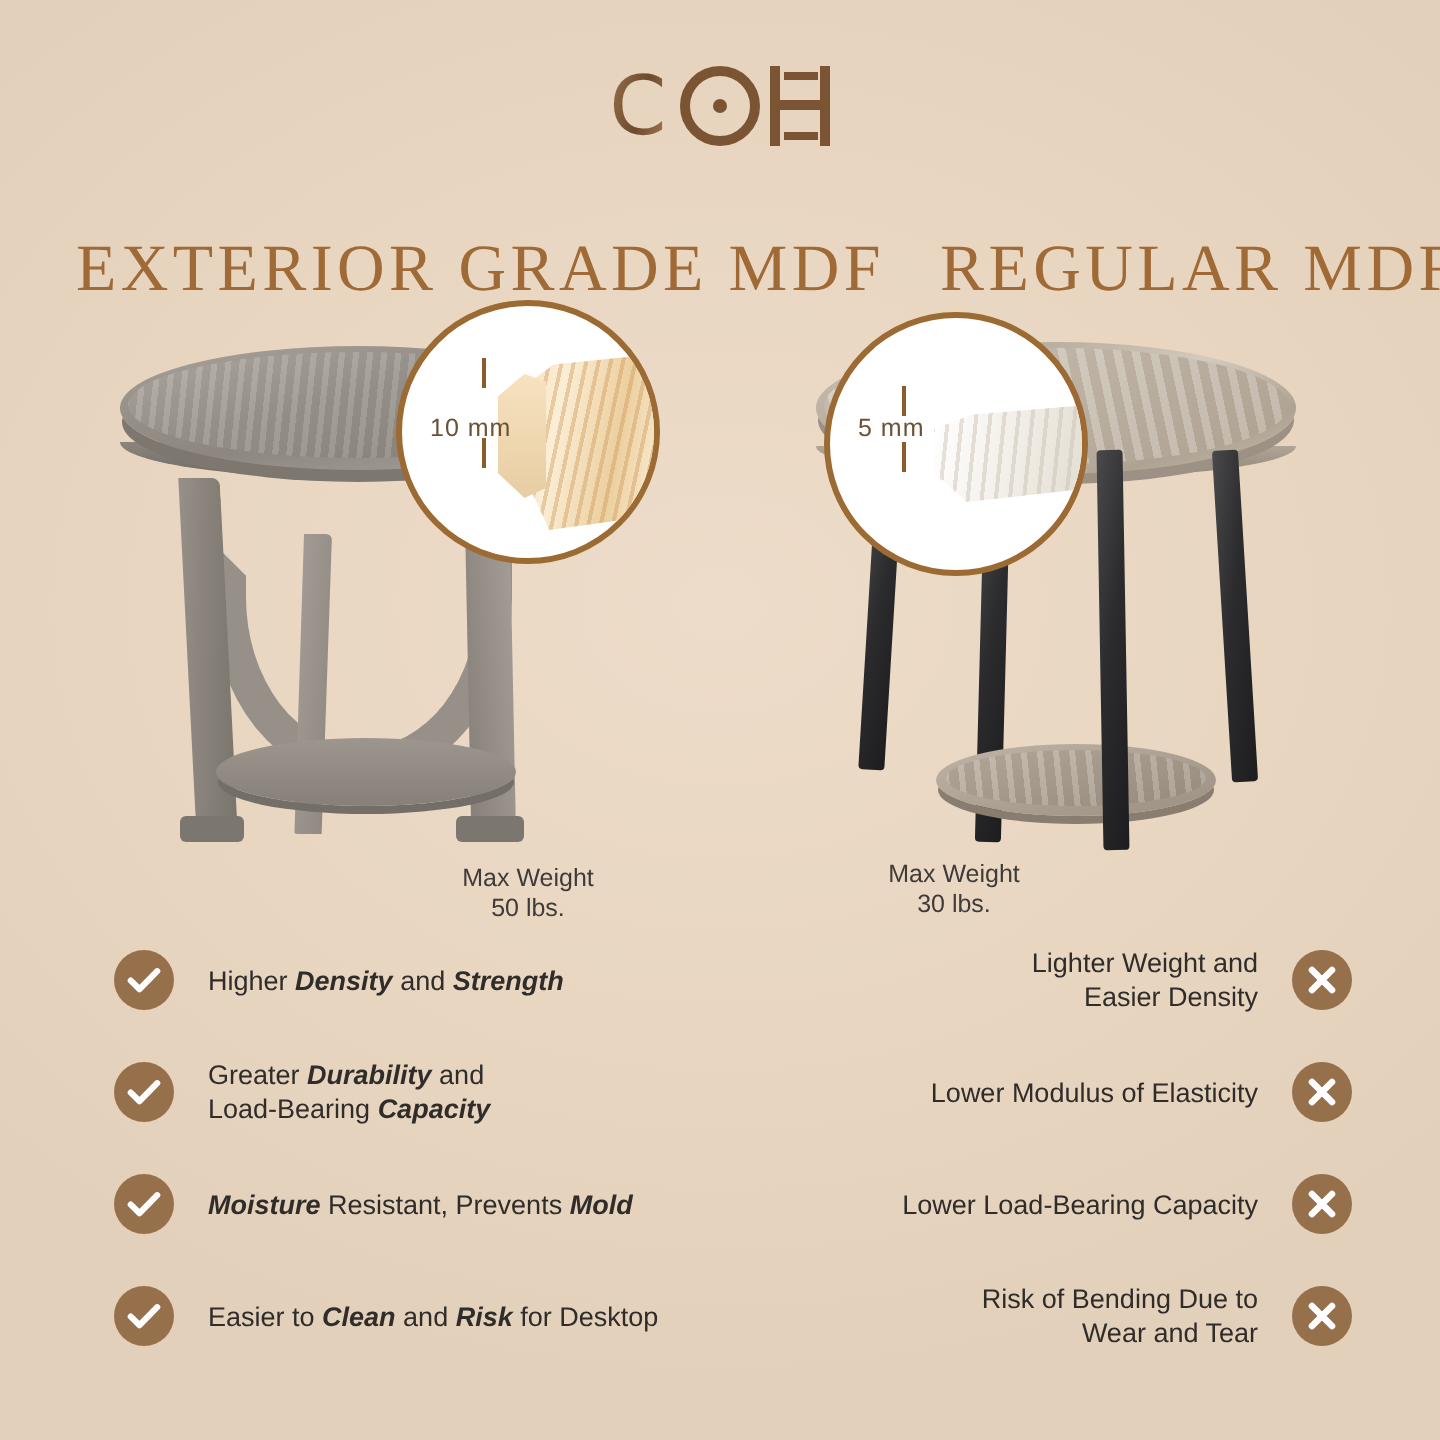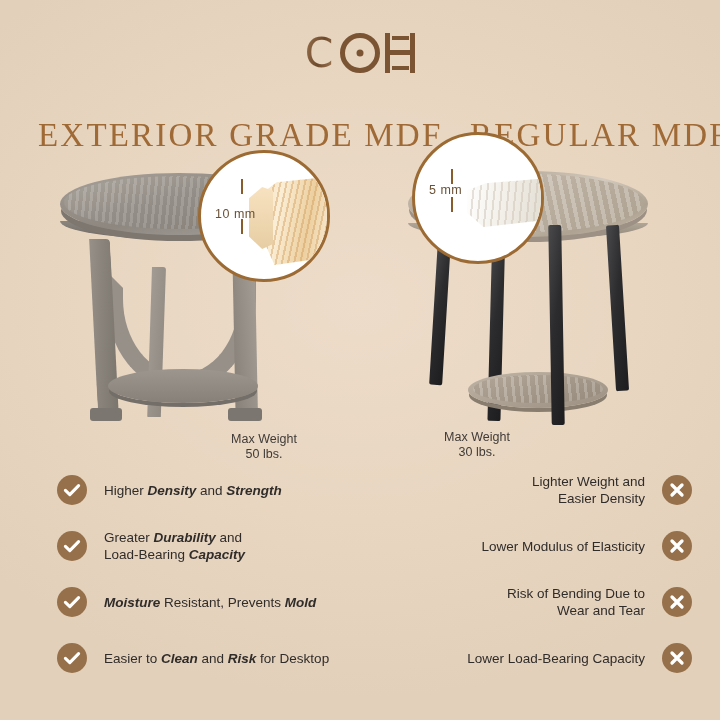--- a/index.html
+++ b/index.html
@@ -176,21 +176,21 @@
   
   .callout { position:absolute; width:132px; height:132px; }
   .callout .circle{
     position:absolute; inset:0;
     border-radius:50%;
     border:3px solid #9c6a33;
     background:#ffffff;
     overflow:hidden;
   }
   .callout.left  { left:198px; top:150px; }
-  .callout.right { left:412px; top:132px; }
+  .callout.right { left:412px; top:156px; }
 
   .slabA{
     position:absolute; left:56px; top:20px; width:110px; height:92px;
     background:
       repeating-linear-gradient(102deg, rgba(205,150,85,.40) 0 2px, rgba(255,240,215,.0) 2px 6px),
       linear-gradient(100deg,#f6deb9 0%,#fbeed6 22%,#eccf9f 48%,#fdf3e2 72%,#f0d7ad 100%);
     clip-path:polygon(18% 10%,100% 0,100% 86%,16% 100%, 0 58%, 0 26%);
     border-radius:8px 0 0 8px;
   }
   .slabA-face{
@@ -233,21 +233,21 @@
   .features { position:absolute; top:462px; width:360px; }
   .features.left  { left:0; }
   .features.right { left:360px; }
 
   .frow{
     display:flex; align-items:center;
     height:56px;
     gap:17px;
   }
   .features.left  .frow { padding-left:36px; padding-right:8px;margin-left:21px; }
-  .features.right .frow { padding-right:28px; padding-left:8px;
+  .features.right .frow { padding-right:44px; padding-left:8px;
                           flex-direction:row-reverse; }
 
   .badge{
     flex:0 0 auto;
     width:30px; height:30px; border-radius:50%;
     background:#96704a;
     position:relative;
   }
   .badge svg{ position:absolute; inset:0; }
   .ftext{
@@ -385,25 +385,25 @@
           </svg>
         </div>
         <div class="ftext"><span>Lower Modulus of Elasticity</span></div>
       </div>
       <div class="frow">
         <div class="badge">
           <svg viewBox="0 0 30 30" width="30" height="30">
             <path d="M10 10 L20 20 M20 10 L10 20" stroke="#fff" stroke-width="3.3" fill="none" stroke-linecap="round"></path>
           </svg>
         </div>
+        <div class="ftext"><span>Lower Load-Bearing Capacity</span></div>
+      </div>
+      <div class="frow">
+        <div class="badge">
+          <svg viewBox="0 0 30 30" width="30" height="30">
+            <path d="M10 10 L20 20 M20 10 L10 20" stroke="#fff" stroke-width="3.3" fill="none" stroke-linecap="round"></path>
+          </svg>
+        </div>
         <div class="ftext"><span>Risk of Bending Due to</span><br><span>Wear and Tear</span></div>
       </div>
-      <div class="frow">
-        <div class="badge">
-          <svg viewBox="0 0 30 30" width="30" height="30">
-            <path d="M10 10 L20 20 M20 10 L10 20" stroke="#fff" stroke-width="3.3" fill="none" stroke-linecap="round"></path>
-          </svg>
-        </div>
-        <div class="ftext"><span>Lower Load-Bearing Capacity</span></div>
-      </div>
     </div>
 
 </div>
 
 </body></html>

